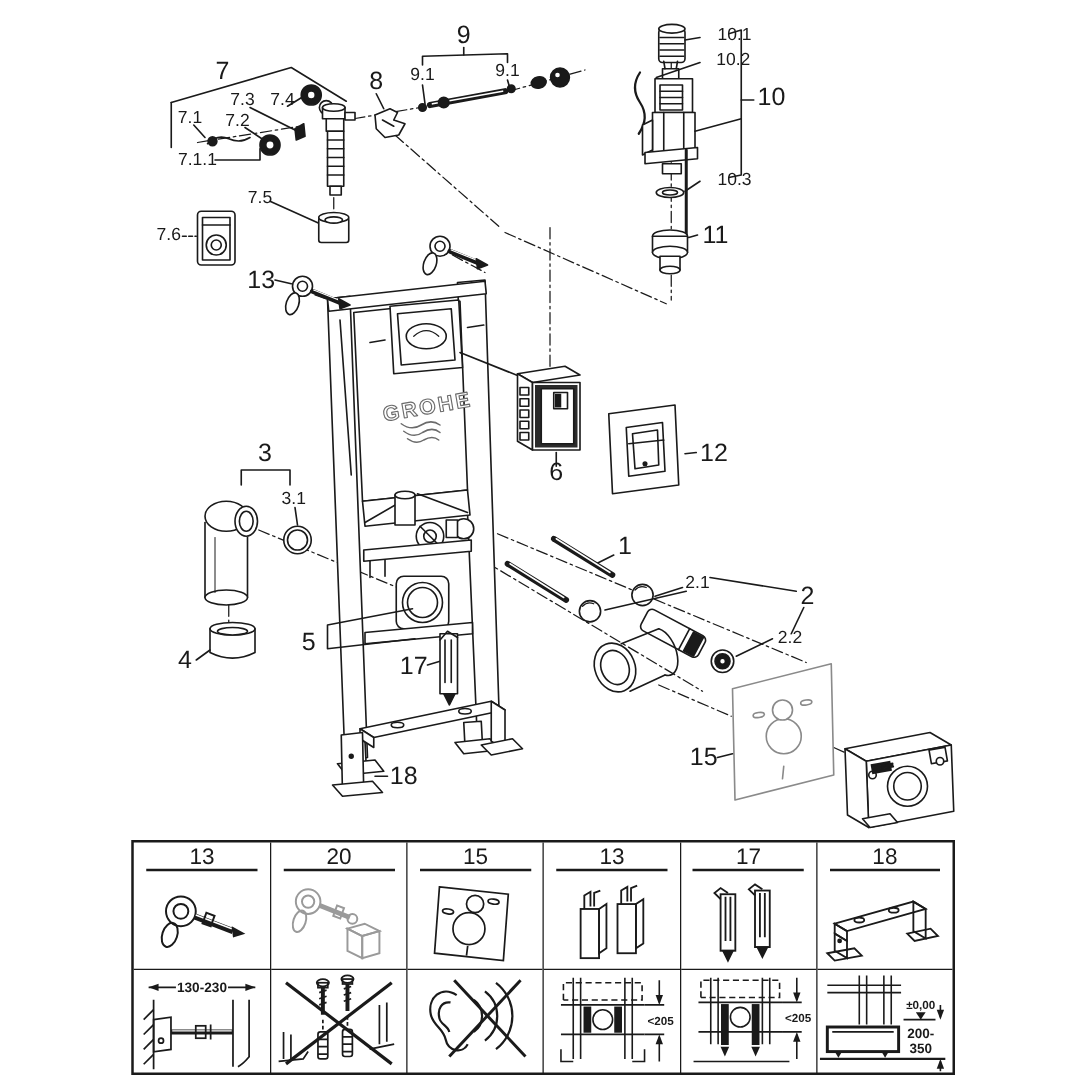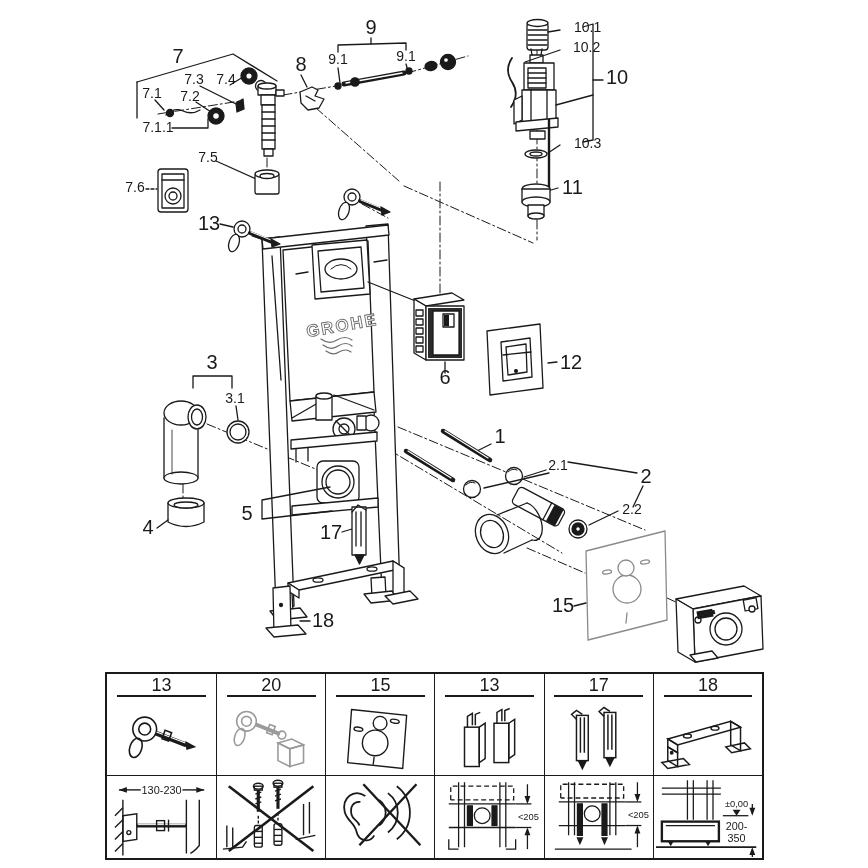--- a/index.html
+++ b/index.html
@@ -16,21 +16,21 @@
   .badge{ font-size:4px; fill:#ffffff; letter-spacing:0.3px; }
   
   .parts-table { position:absolute; left:105px; top:672px; width:659px; height:188px;
     display:grid; grid-template-columns:repeat(6,1fr); border:2px solid #1a1a1a; background:#fff; }
   .pcol { display:flex; flex-direction:column; border-left:1.5px solid #1a1a1a; min-width:0; }
   .pcol:first-child { border-left:none; }
   .col-head { height:27px; display:flex; flex-direction:column; align-items:center; padding-top:2px; }
   .col-num  { font-size:18px; line-height:18px; color:#1a1a1a; }
   .head-rule{ width:82%; height:2px; background:#1a1a1a; margin-top:1px; }
   .cell-top { height:74px; }
-  .cell-bot { flex:1; border-top:1.5px solid #1a1a1a; }
+  .cell-bot { flex:1; border-top:1.5px solid #1a1a1a;font-weight:bold; }
   .cell-top svg, .cell-bot svg { width:100%; height:100%; }
   .dimtxt { font-size:11px; }
   .dimsm  { font-size:9.5px; }
 </style>
 </head>
 <body>
 
 <div class="stage">
 
 <svg class="main-svg" width="868" height="672" viewBox="0 0 868 672">

